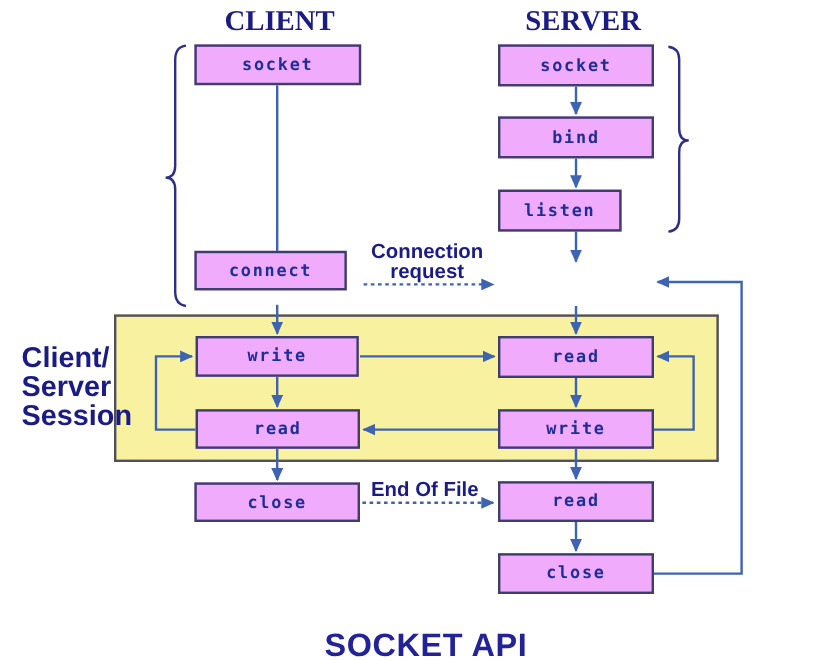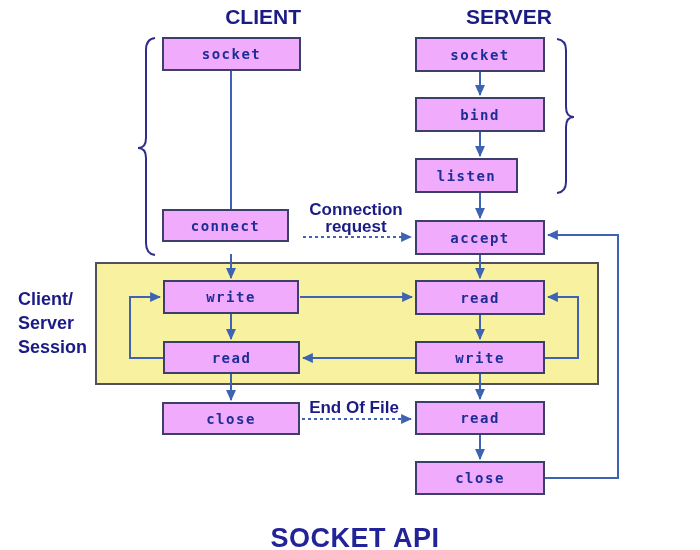--- a/index.html
+++ b/index.html
@@ -13,23 +13,23 @@
     background:#f8f2a0;border:2px solid #50505f;box-sizing:border-box;
   }
   .node{
     position:absolute;box-sizing:border-box;
     background:#f0abfc;border:2px solid #3e3e6d;
     color:#1f2d96;font-family:"DejaVu Sans Mono", monospace;
     font-weight:bold;font-size:14px;letter-spacing:1.5px;
     display:flex;align-items:center;justify-content:center;
   }
   .lbl{position:absolute;color:#1b1b86;font-weight:bold;}
-  .hdr{font-size:21px;text-align:right;}
+  .hdr{font-size:24px;text-align:center;font-family:Liberation Serif, serif;}
   .brace-lbl{font-size:21px;white-space:nowrap;}
-  .session-lbl{font-size:18px;line-height:24px;}
+  .session-lbl{font-size:24px;line-height:24px;}
   .edge-lbl{font-size:17px;line-height:17px;text-align:center;white-space:nowrap;}
   .title{font-size:27px;text-align:center;letter-spacing:0.5px;color:#232399;margin-top:16px;}
 </style>
 </head>
 <body>
 
 <div class="stage">
 
   <div class="session-box"></div>
 
@@ -80,21 +80,20 @@
 
   <div class="node" style="left:162px;top:37px;width:139px;height:34px;">socket</div>
   <div class="node" style="left:162px;top:209px;width:127px;height:33px;">connect</div>
   <div class="node" style="left:163px;top:280px;width:136px;height:34px;">write</div>
   <div class="node" style="left:163px;top:341px;width:137px;height:33px;">read</div>
   <div class="node" style="left:162px;top:402px;width:138px;height:33px;">close</div>
 
   <div class="node" style="left:415px;top:37px;width:130px;height:35px;">socket</div>
   <div class="node" style="left:415px;top:97px;width:130px;height:35px;">bind</div>
   <div class="node" style="left:415px;top:158px;width:103px;height:35px;">listen</div>
-  <div class="node" style="left:415px;top:220px;width:130px;height:35px;">accept</div>
   <div class="node" style="left:415px;top:280px;width:130px;height:35px;">read</div>
   <div class="node" style="left:415px;top:341px;width:130px;height:33px;">write</div>
   <div class="node" style="left:415px;top:401px;width:130px;height:34px;">read</div>
   <div class="node" style="left:415px;top:461px;width:130px;height:34px;">close</div>
 
 
   <div class="lbl session-lbl" style="left:18px;top:287px;width:75px;">
     <div>Client/</div>
     <div>Server</div>
     <div>Session</div>

